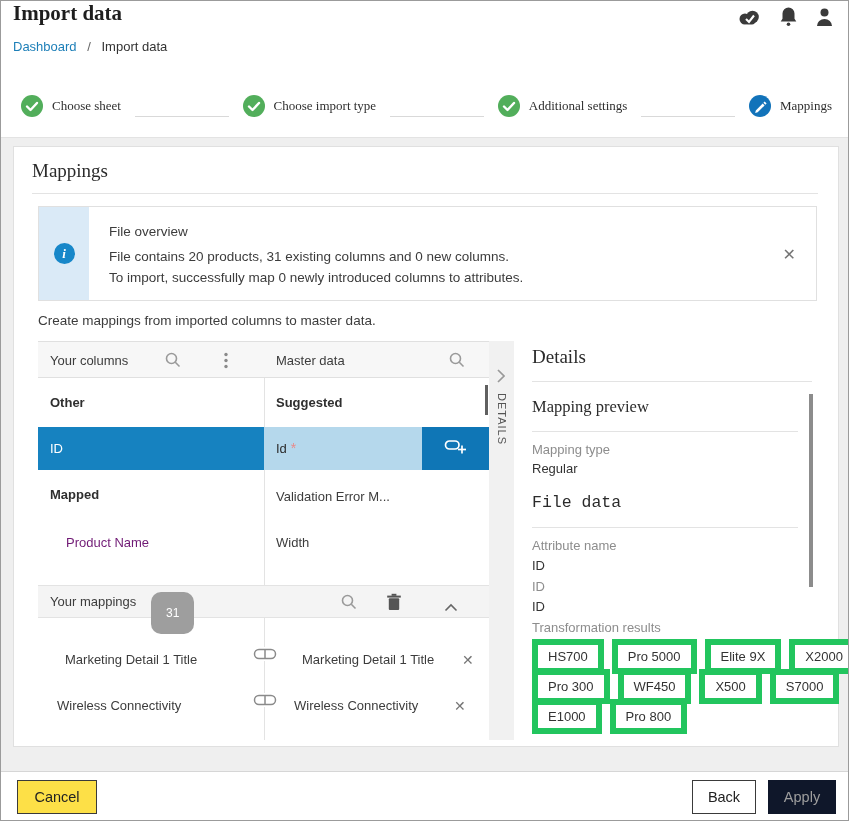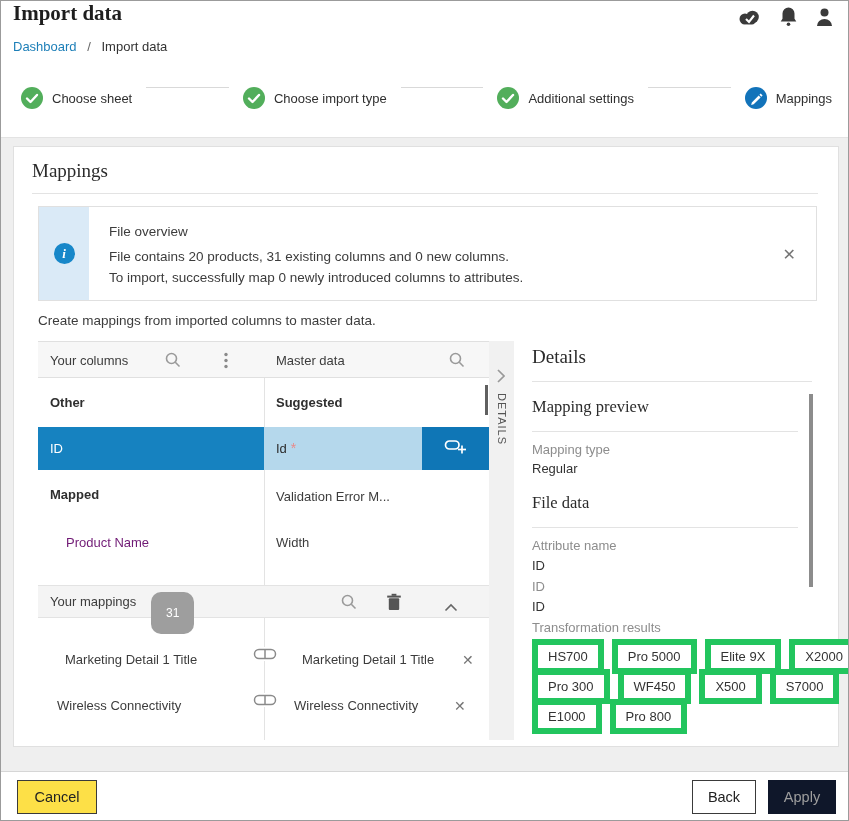--- a/index.html
+++ b/index.html
@@ -16,21 +16,21 @@
                 font-size:21px; font-weight:bold; color:#1e1e1e; }
   .breadcrumb { position:absolute; left:12px; top:38px; font-size:13px; }
   .crumb-link { color:#1d7fb8; cursor:pointer; }
   .crumb-sep { color:#666; margin:0 7px; }
   .crumb-current { color:#333; }
   .top-icons { position:absolute; right:14px; top:5px; display:flex; gap:17px; align-items:center; }
   .top-icons span { display:inline-flex; cursor:pointer; }
 
   
   .stepper { position:absolute; left:20px; right:16px; top:86px; height:30px;
-             display:flex; align-items:flex-start; }
+             display:flex; align-items:flex-end;font-family:Liberation Serif, serif; }
   .step { display:flex; align-items:center; gap:9px; cursor:pointer; }
   .step-circle { width:22px; height:22px; border-radius:50%;
                  display:flex; align-items:center; justify-content:center; flex:none; }
   .step-circle.done { background:#52ae5b; }
   .step-circle.current { background:#1273ba; }
   .step-label { font-size:13px; color:#2f2f2f; white-space:nowrap; }
   .step-line { flex:1; height:1px; background:#d9d9d9; margin:0 14px; }
 
   
   .content { position:absolute; left:0; top:137px; width:100%; height:635px; background:#efefef; }
@@ -110,21 +110,21 @@
 
   .details-panel { position:absolute; left:500px; top:194px; width:314px; height:399px; background:#fff; }
   .dp-title { position:absolute; left:18px; top:5px; font-family:"Liberation Serif","DejaVu Serif",serif;
               font-size:19px; color:#2b2b2b; }
   .dp-div1 { position:absolute; left:18px; top:40px; width:280px; height:1px; background:#e3e3e3; }
   .dp-preview { position:absolute; left:18px; top:56px; font-family:"Liberation Serif","DejaVu Serif",serif;
                 font-size:16.5px; color:#2b2b2b; }
   .dp-div2 { position:absolute; left:18px; top:90px; width:266px; height:1px; background:#e3e3e3; }
   .dp-type-label { position:absolute; left:18px; top:101px; font-size:13px; color:#8d8d8d; }
   .dp-type-value { position:absolute; left:18px; top:120px; font-size:13px; color:#333;text-align:center; }
-  .dp-filedata { position:absolute; left:18px; top:152px; font-family:Liberation Serif, serif;
+  .dp-filedata { position:absolute; left:18px; top:152px; font-family:Liberation Mono, monospace;
                  font-size:16.5px; color:#2b2b2b; }
   .dp-div3 { position:absolute; left:18px; top:186px; width:266px; height:1px; background:#e3e3e3; }
   .dp-attr-label { position:absolute; left:18px; top:197px; font-size:13px; color:#8d8d8d; }
   .dp-attr-0 { position:absolute; left:18px; top:217px; font-size:13px; color:#333; }
   .dp-attr-1 { position:absolute; left:18px; top:238px; font-size:13px; color:#8d8d8d; }
   .dp-attr-2 { position:absolute; left:18px; top:258px; font-size:13px; color:#333; }
   .dp-transform-label { position:absolute; left:18px; top:279px; font-size:13px; color:#8d8d8d; }
   .chip-row { position:absolute; left:18px; display:flex; gap:8px; }
   .cr1 { top:298px; } .cr2 { top:328px; } .cr3 { top:358px; }
   .chip { border:6px solid #22c55e; padding:4px 10px; font-size:13px; color:#333; background:#fff; white-space:nowrap; }

